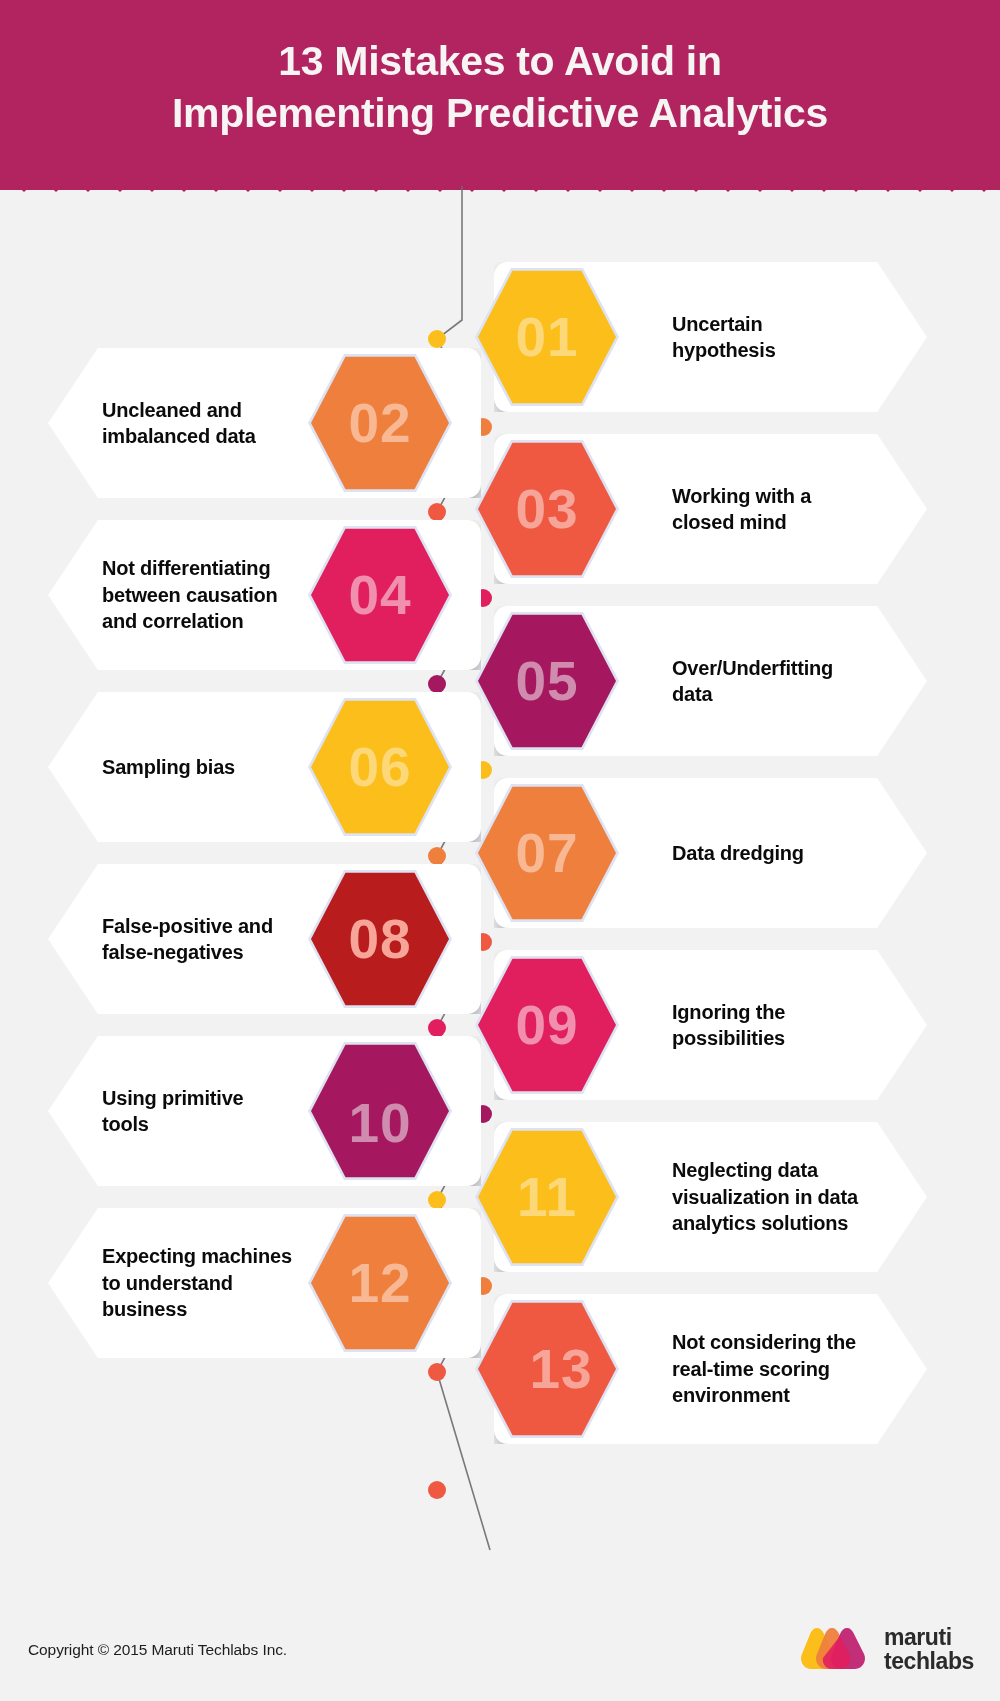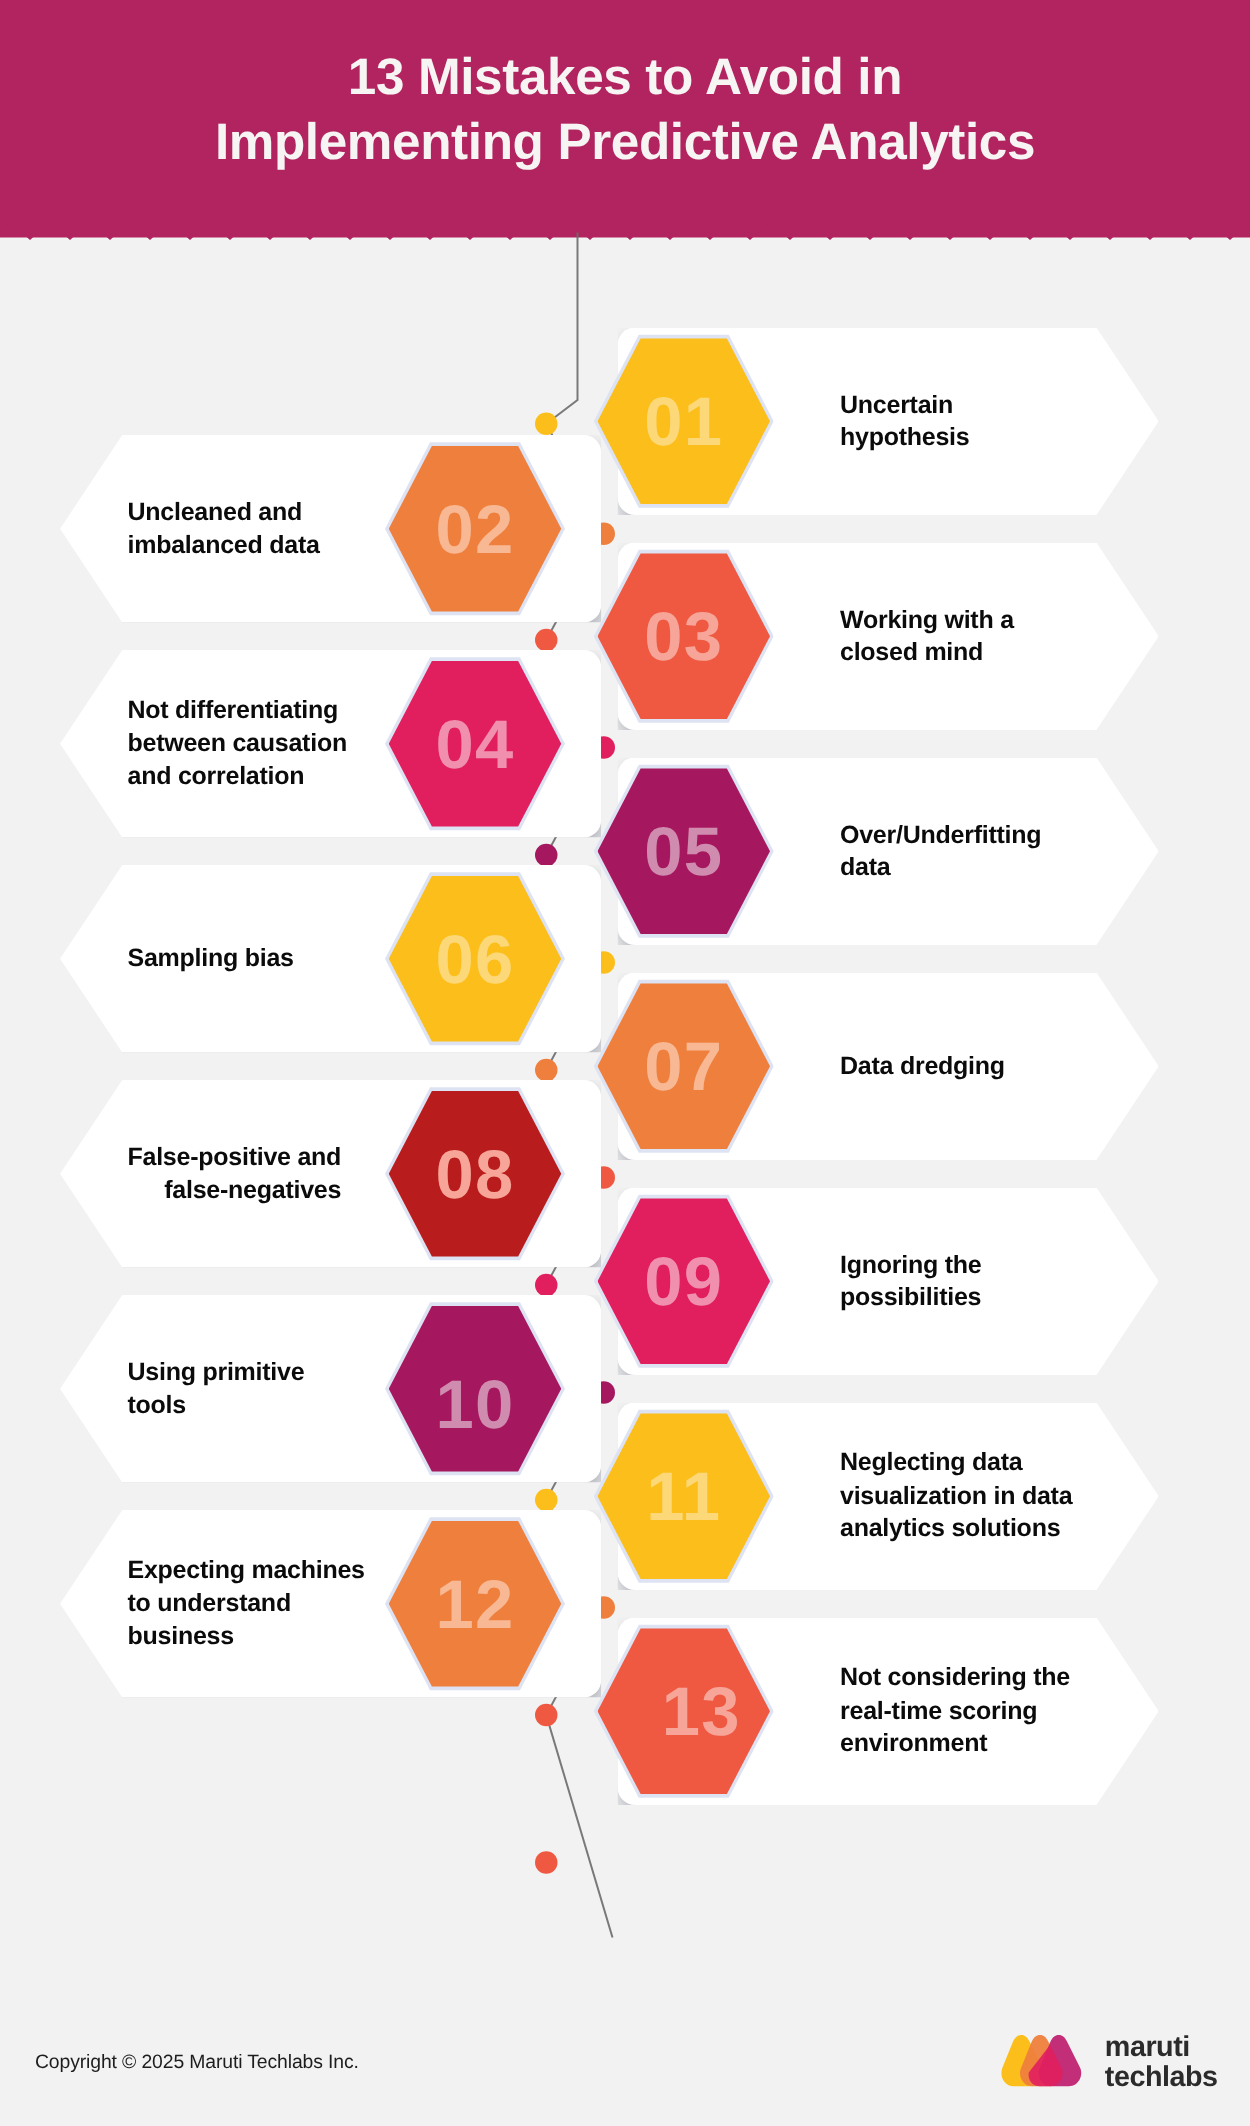--- a/index.html
+++ b/index.html
@@ -219,21 +219,21 @@
       </div>
       <div class="row" style="top: 778px;">
         <div class="card right">
           <div class="card-text">Data dredging</div>
         </div>
         <div class="hex-outline on-right" style="background: rgb(221, 227, 242);"></div>
         <div class="hex on-right" style="background: rgb(239, 127, 60);">
           <span class="hex-num" style="color: rgb(247, 184, 147);">07</span>
         </div>
       </div>
-      <div class="row" style="top: 864px; text-align: right;">
+      <div class="row" style="top: 864px;">
         <div class="card left">
           <div class="card-text">False-positive and<br>false-negatives</div>
         </div>
         <div class="hex-outline on-left" style="background: rgb(221, 227, 242);"></div>
         <div class="hex on-left" style="background: #b91c1c;">
           <span class="hex-num" style="color: rgb(247, 165, 152);">08</span>
         </div>
       </div>
       <div class="row" style="top: 950px;">
         <div class="card right">
@@ -276,21 +276,21 @@
           <div class="card-text">Not considering the<br>real-time scoring<br>environment</div>
         </div>
         <div class="hex-outline on-right" style="background: rgb(221, 227, 242);"></div>
         <div class="hex on-right" style="background: rgb(239, 89, 66);">
           <span class="hex-num" style="color: rgb(247, 165, 152); margin-left: 28px;">13</span>
         </div>
       </div>
     </div>
 
   <div id="footer">
-    <div id="copyright">Copyright © 2025 Maruti Techlabs Inc.</div>
+    <div id="copyright">Copyright © 2015 Maruti Techlabs Inc.</div>
     <div id="logo">
       <svg width="70" height="46" viewBox="0 0 70 46">
         <path d="M16 2 C19 2 21 4 22.5 7 L33 28 C36 34 32 43 24 43 L10 43 C2 43 -2 34 1 28 L9.5 7 C11 4 13 2 16 2 Z" fill="#fcbe1a"></path>
         <path d="M31 2 C34 2 36 4 37.5 7 L48 28 C51 34 47 43 39 43 L25 43 C17 43 13 34 16 28 L24.5 7 C26 4 28 2 31 2 Z" fill="#ef7f3c" opacity="0.95"></path>
         <path d="M46 2 C49 2 51 4 52.5 7 L63 28 C66 34 62 43 54 43 L40 43 C32 43 28 34 31 28 L39.5 7 C41 4 43 2 46 2 Z" fill="#c02372" opacity="0.95"></path>
         <path d="M39 10 L48 28 C51 34 47 43 39 43 L31 43 C25 43 21 38 22 32 Z" fill="#e11f5f" opacity="0.9"></path>
       </svg>
       <div id="logo-text">
         <span class="l1">maruti</span>
         <span class="l2">techlabs</span>

